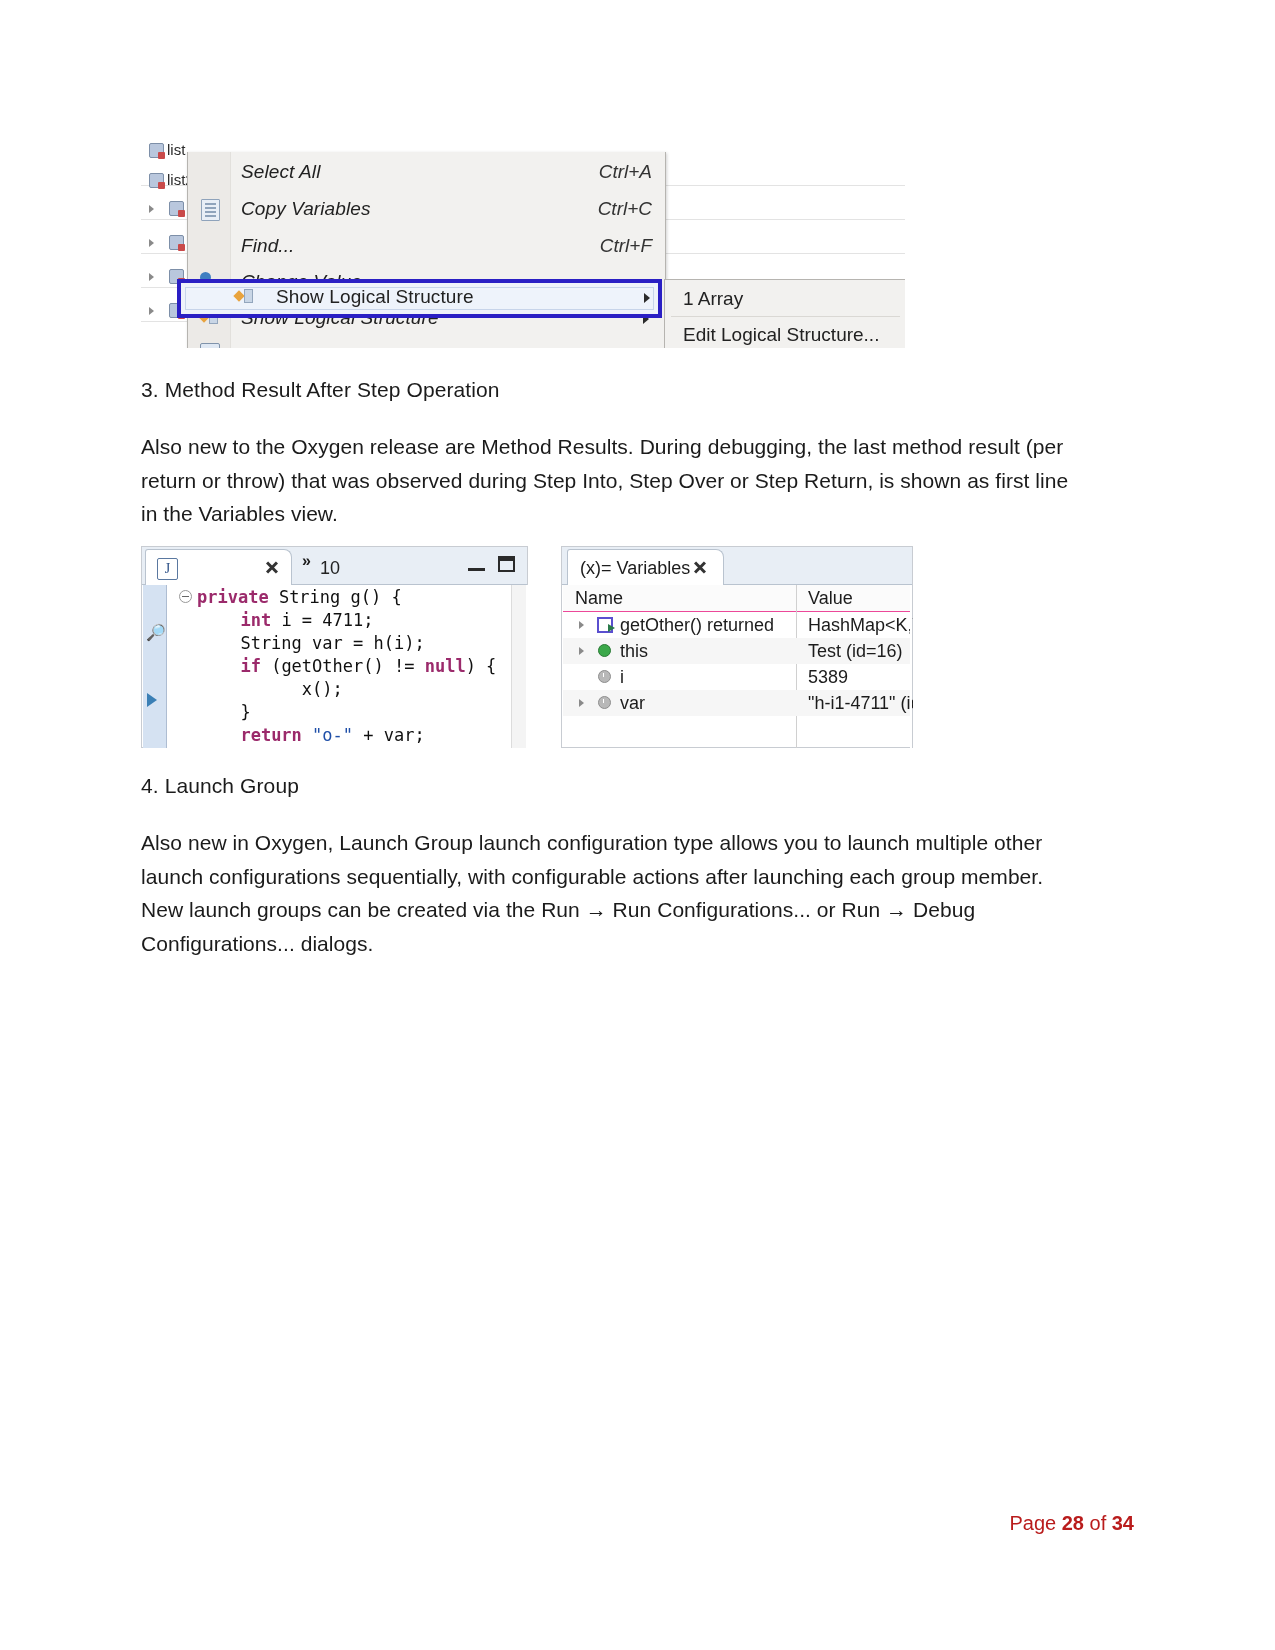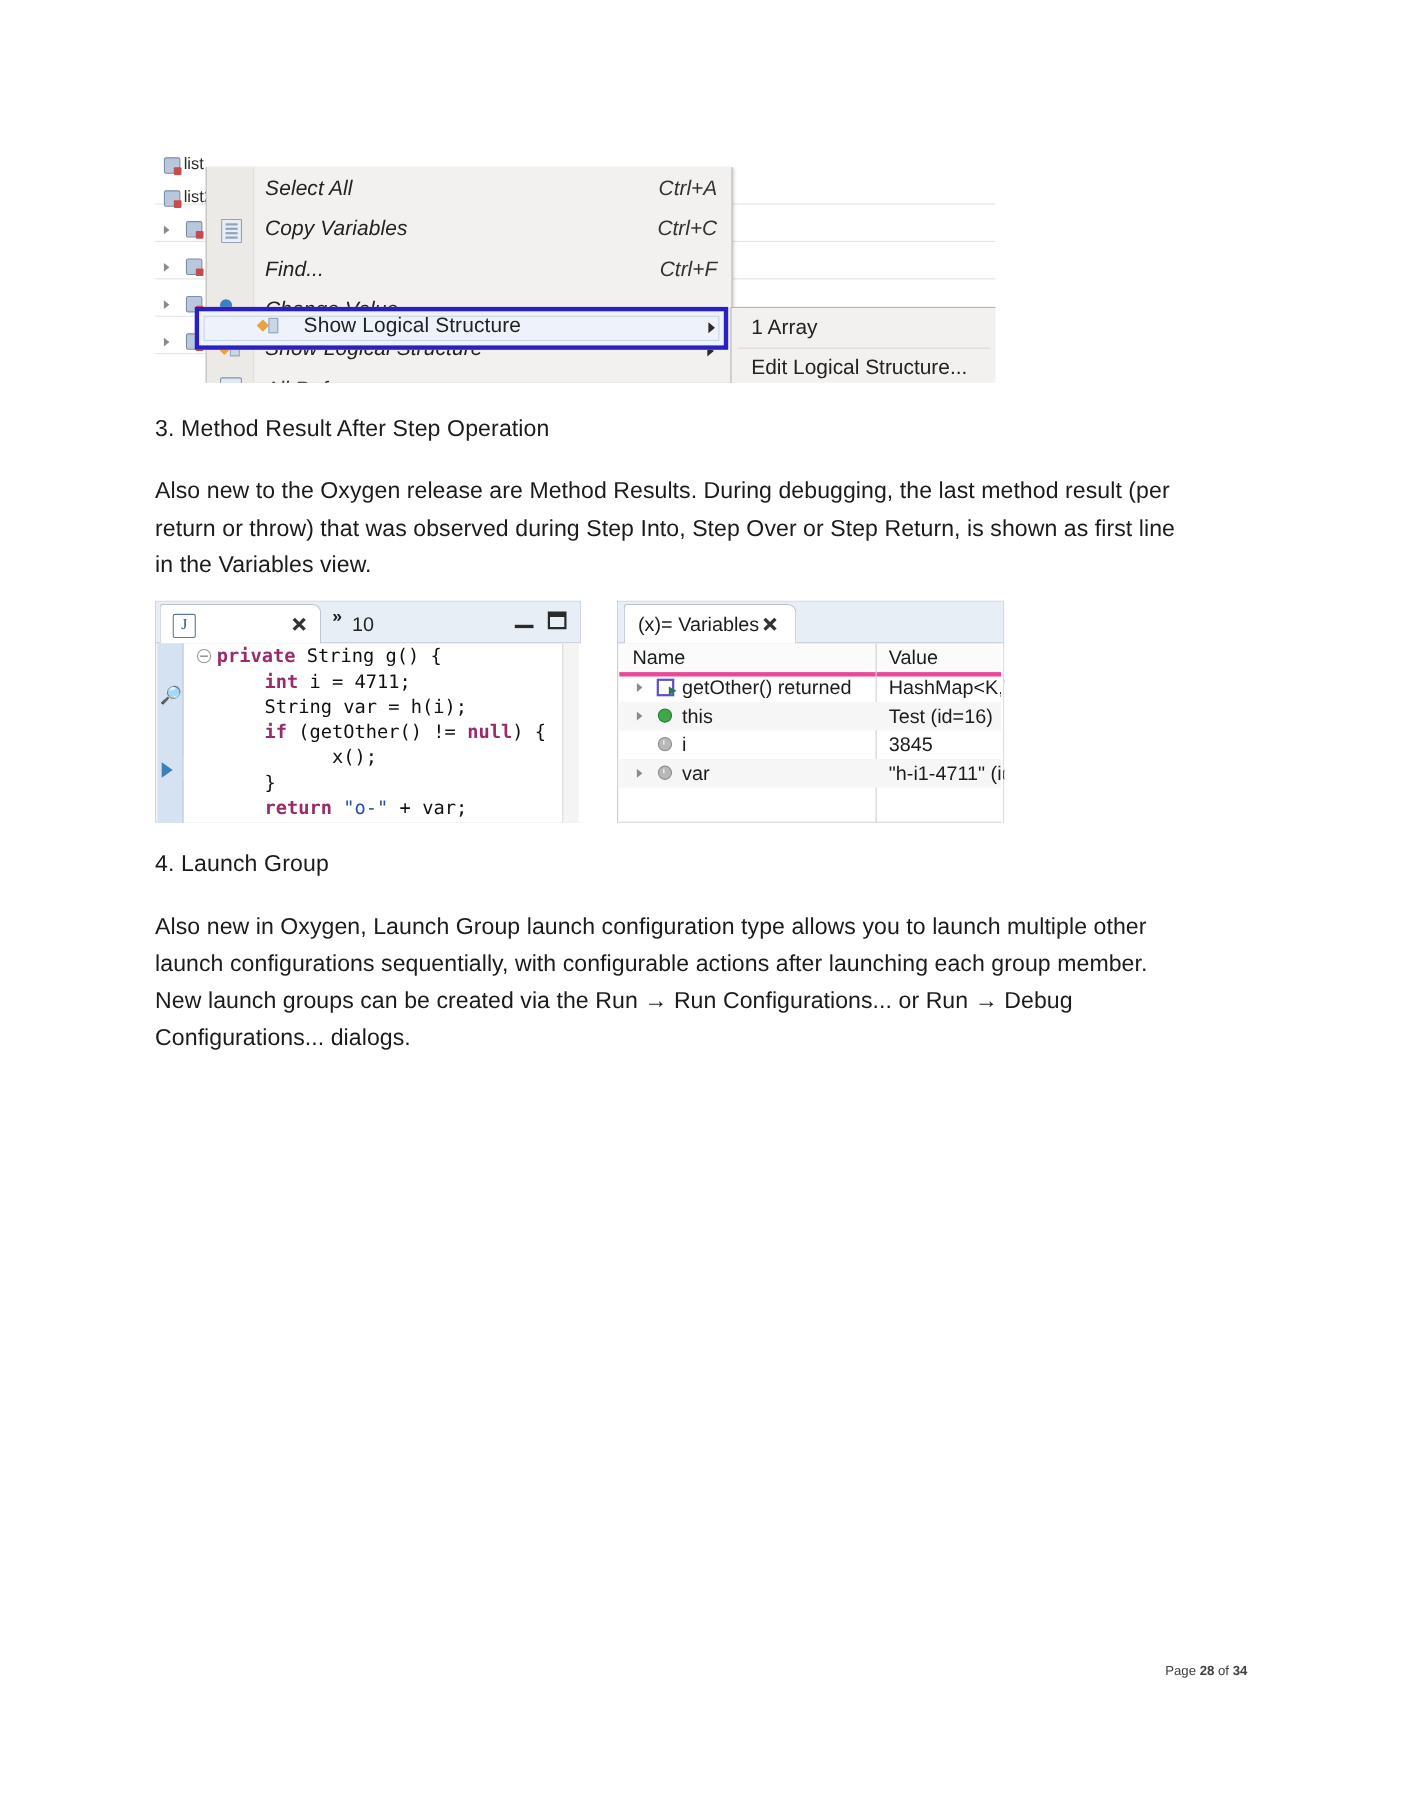--- a/index.html
+++ b/index.html
@@ -497,21 +497,21 @@
     left: 12px; top: 8px;
     font-size: 18px;
     color: #1c1c1c;
     white-space: nowrap;
   }
   .var-header {
     position: absolute;
     left: 1px; top: 38px;
     width: 381px; height: 26px;
     background: #fbfbfb;
-    border-bottom: 4px solid #ec4899;
+    border-bottom: 1px solid #ec4899;
   }
   .var-col-name {
     position: absolute;
     left: 12px; top: 3px;
     font-size: 18px;
     color: #1c1c1c;
   }
   .var-col-value {
     position: absolute;
     left: 245px; top: 3px;
@@ -590,22 +590,22 @@
     right: 0; top: 38px;
     width: 2px; height: 163px;
     background: #ffffff;
   }
 
   
   .footer {
     position: absolute;
     right: 141px;
     top: 1512px;
-    font-size: 12px;
-    color: #404040;
+    font-size: 20px;
+    color: #b91c1c;
     white-space: nowrap;
   }
   .footer b { font-weight: bold; }
 </style>
 </head>
 <body>
 
 <div class="page">
 
   <div class="fig-menu">
@@ -759,21 +759,21 @@
       <div class="var-row alt" style="top:91px; width:348px;">
         <span class="tri-small" style="left:16px; top:9px;"></span>
         <span class="ic-obj-green" style="left:35px; top:6px;"></span>
         <span class="var-name-txt" style="left:57px;">this</span>
         <span class="var-val-txt">Test  (id=16)</span>
       </div>
 
       <div class="var-row" style="top:117px; width:348px;">
         <span class="ic-obj-grey" style="left:35px; top:6px;"></span>
         <span class="var-name-txt" style="left:57px;">i</span>
-        <span class="var-val-txt">3845</span>
+        <span class="var-val-txt">5389</span>
       </div>
 
       <div class="var-row alt" style="top:143px; width:348px;">
         <span class="tri-small" style="left:16px; top:9px;"></span>
         <span class="ic-obj-grey" style="left:35px; top:6px;"></span>
         <span class="var-name-txt" style="left:57px;">var</span>
         <span class="var-val-txt">"h-i1-4711" (id=1</span>
       </div>
 
       <div class="var-scroll-right"></div>

